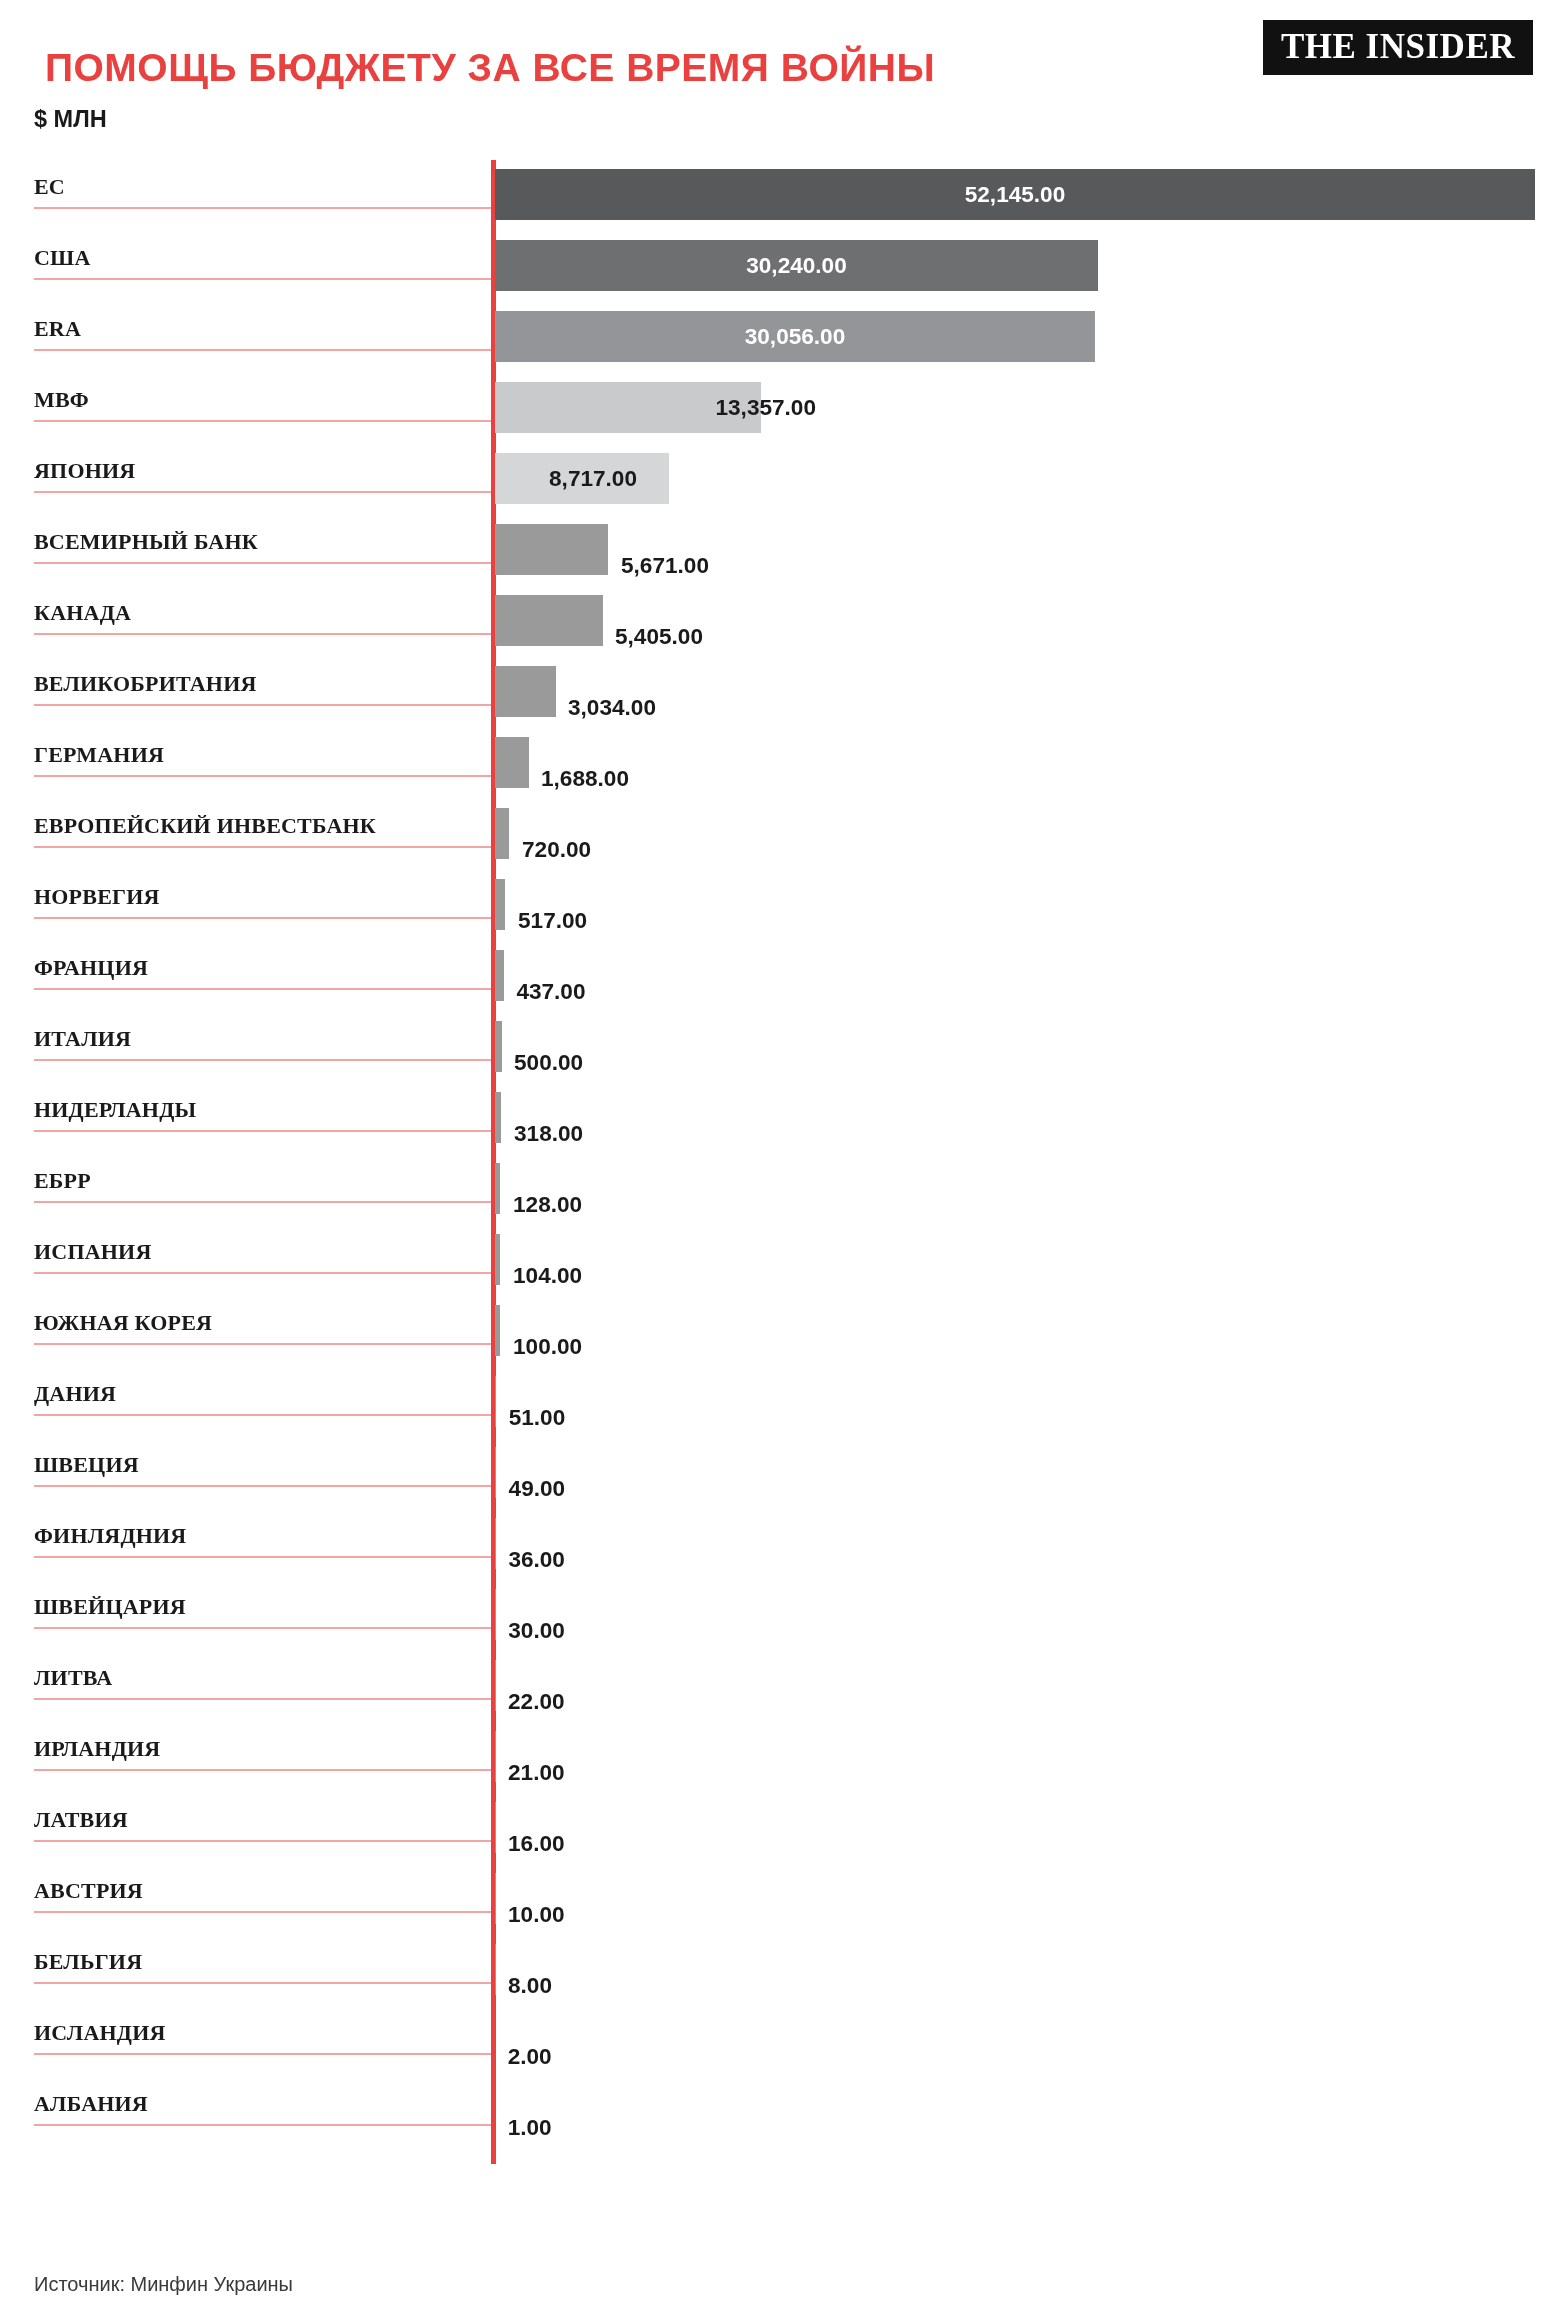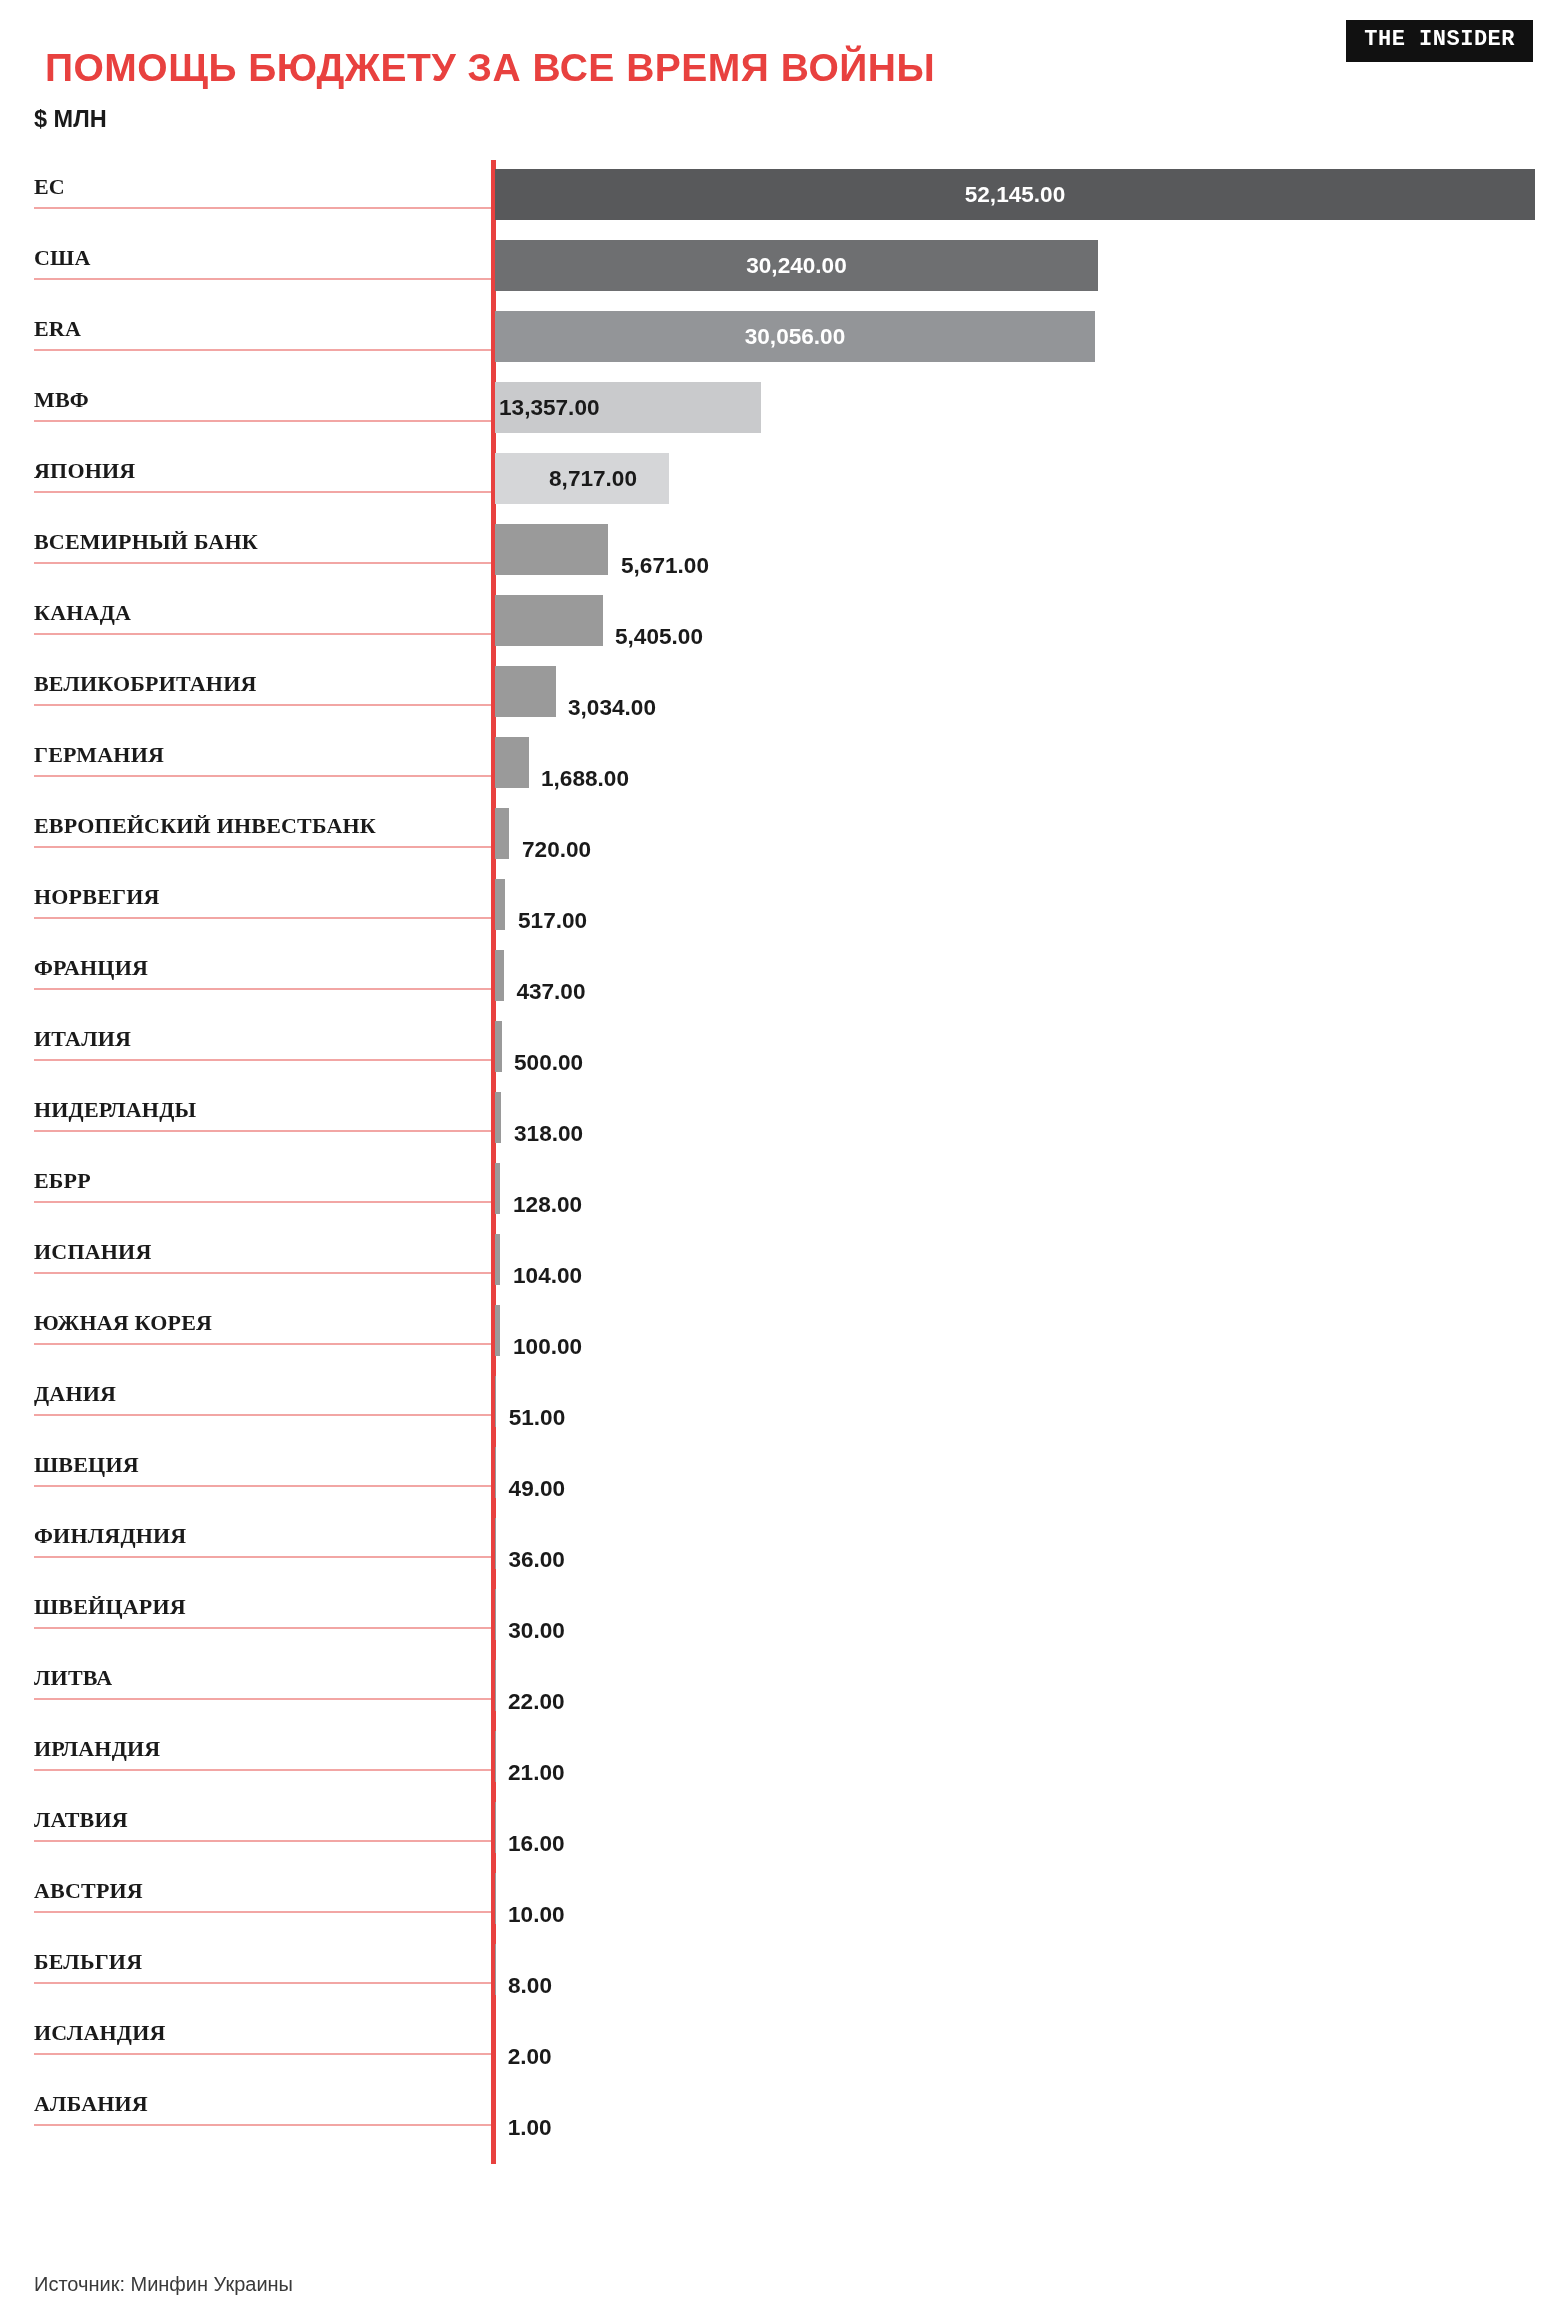--- a/index.html
+++ b/index.html
@@ -47,23 +47,23 @@
     font-size: 23.5px;
     color: #1a1a1a;
     margin: 16.3px 0 0 0;
   }
   .logo {
     position: absolute;
     right: 0;
     top: 20px;
     background: #111111;
     color: #ffffff;
-    font-family: Liberation Mono, monospace;
-    font-weight: bold;
-    font-size: 22px;
+    font-family: Liberation Serif, serif;
+    font-weight: bold;
+    font-size: 35px;
     letter-spacing: 0.5px;
     padding: 9px 18px 11px 18px;
     line-height: 1;
   }
 
   
   .chart {
     position: relative;
     margin-top: 23.5px;
     height: 2004px;
@@ -187,21 +187,21 @@
           <div class="bar-area">
             <div class="bar" style="width: 600px; background: rgb(147, 149, 152);"></div>
             <div class="bar-value inside" style="left: 0px; width: 600px; text-align: center;">30,056.00</div>
           </div>
         </div>
         <div class="row">
           <div class="row-label">МВФ</div>
           <div class="row-rule"></div>
           <div class="bar-area">
             <div class="bar" style="width: 266px; background: rgb(201, 202, 204);"></div>
-            <div class="bar-value inside dark-text" style="left: 4px; width: 304px; text-align: left;">13,357.00</div>
+            <div class="bar-value inside dark-text" style="left: 17px; width: 304px; text-align: right;">13,357.00</div>
           </div>
         </div>
         <div class="row">
           <div class="row-label">ЯПОНИЯ</div>
           <div class="row-rule"></div>
           <div class="bar-area">
             <div class="bar" style="width: 174px; background: rgb(213, 214, 216);"></div>
             <div class="bar-value inside dark-text" style="left: 0px; width: 142px; text-align: right;">8,717.00</div>
           </div>
         </div>

